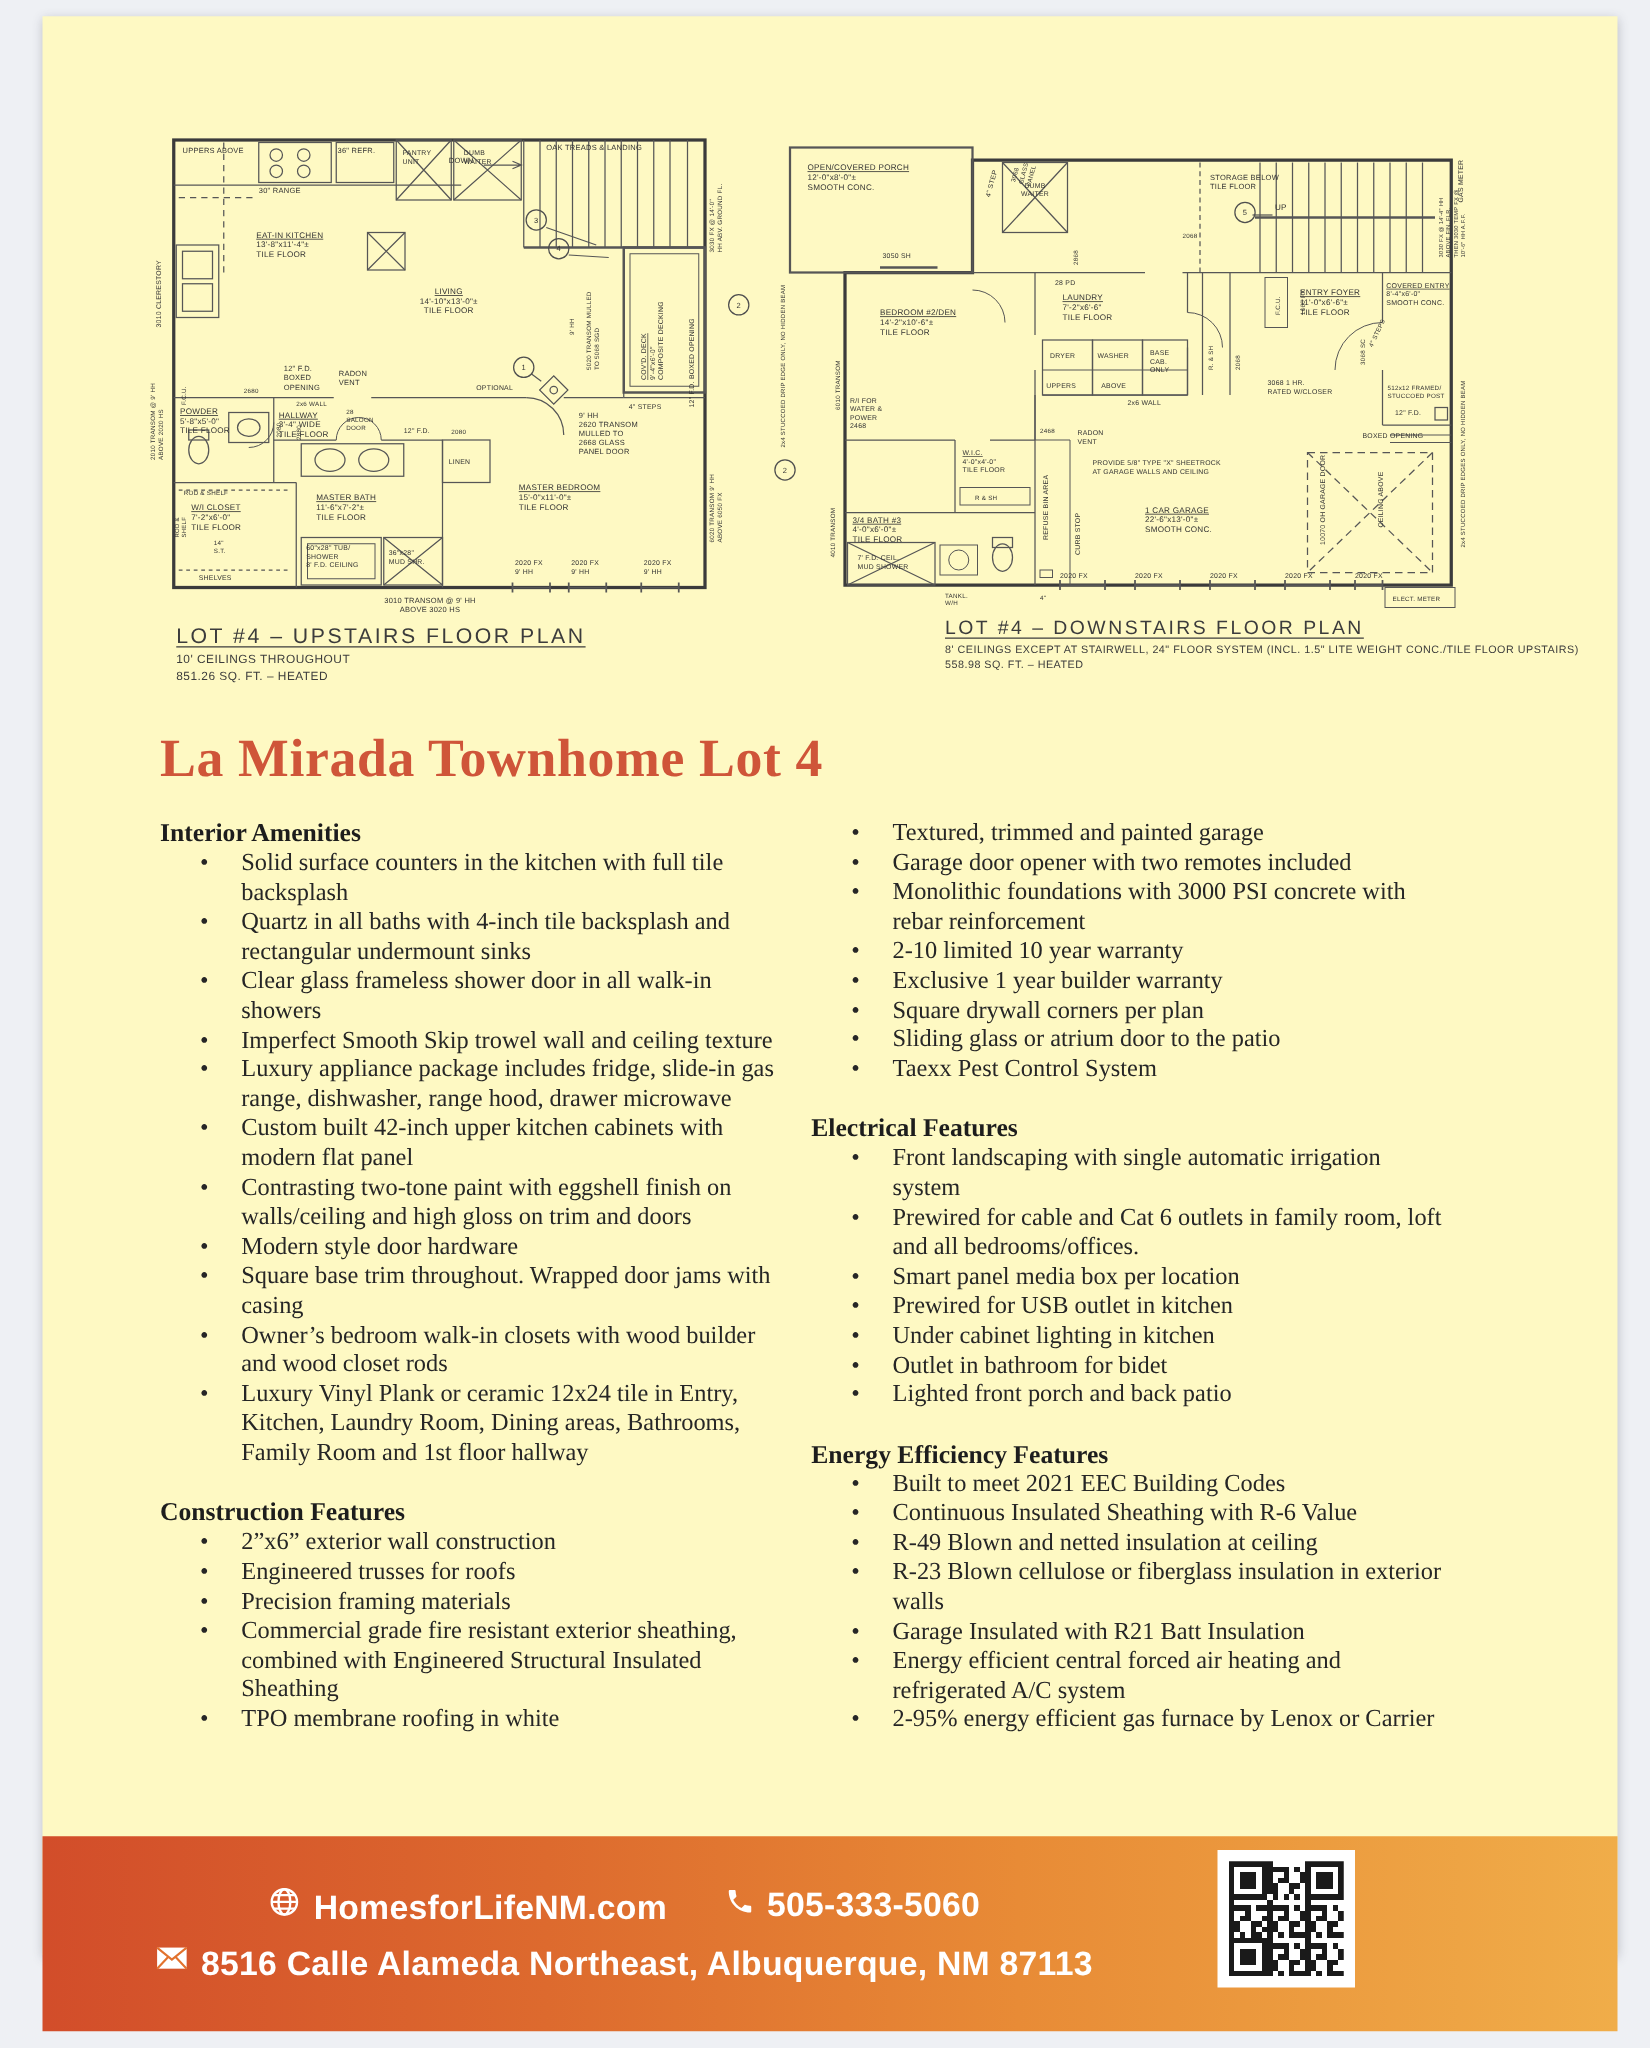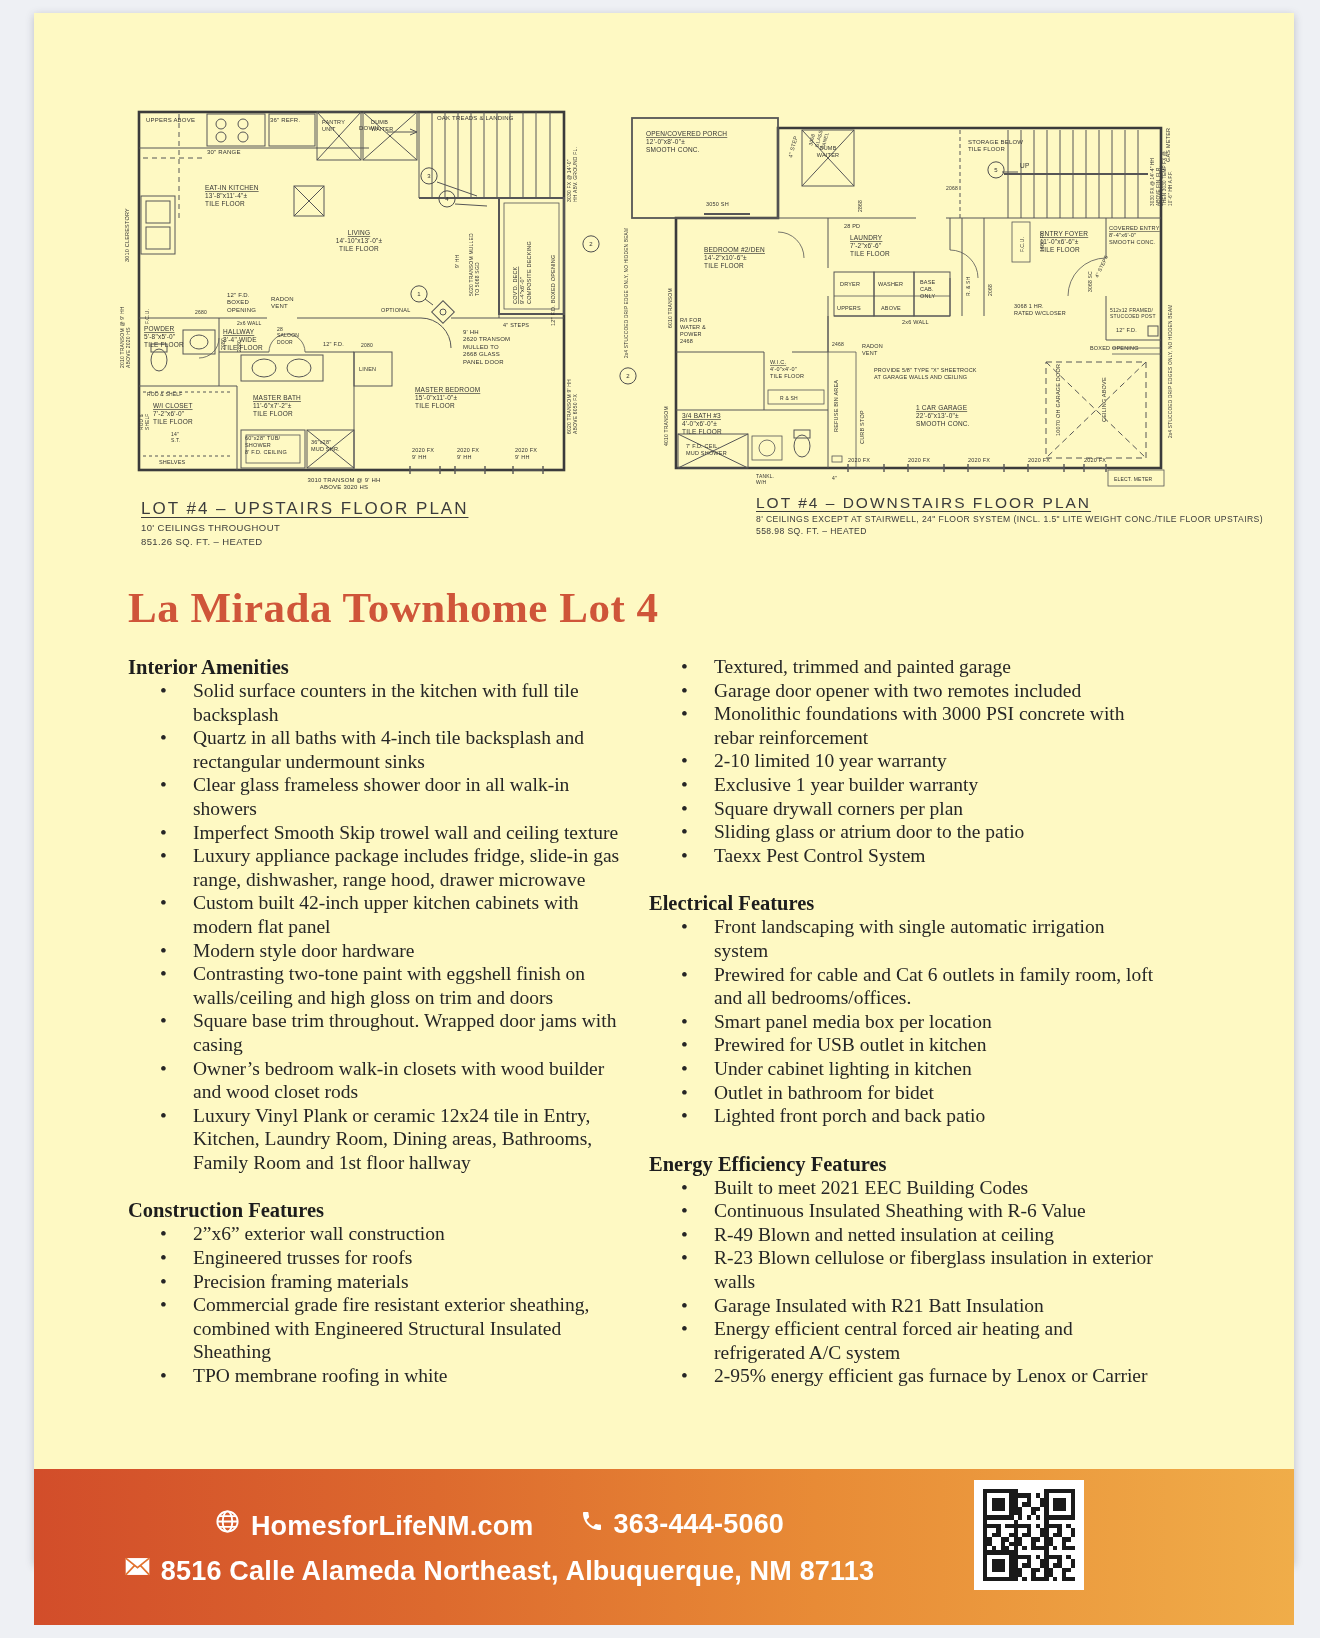--- a/index.html
+++ b/index.html
@@ -341,22 +341,22 @@
     <div class="columns">
       <div class="col" id="col-left">
           <div class="feat-h">Interior Amenities</div>
           <ul class="feat-list">
             <li>Solid surface counters in the kitchen with full tile backsplash</li>
             <li>Quartz in all baths with 4-inch tile backsplash and rectangular undermount sinks</li>
             <li>Clear glass frameless shower door in all walk-in showers</li>
             <li>Imperfect Smooth Skip trowel wall and ceiling texture</li>
             <li>Luxury appliance package includes fridge, slide-in gas range, dishwasher, range hood, drawer microwave</li>
             <li>Custom built 42-inch upper kitchen cabinets with modern flat panel</li>
+            <li>Contrasting two-tone paint with eggshell finish on walls/ceiling and high gloss on trim and doors</li>
             <li>Modern style door hardware</li>
-            <li>Contrasting two-tone paint with eggshell finish on walls/ceiling and high gloss on trim and doors</li>
             <li>Square base trim throughout.  Wrapped door jams with casing</li>
             <li>Owner’s bedroom walk-in closets with wood builder and wood closet rods</li>
             <li>Luxury Vinyl Plank or ceramic 12x24 tile in Entry, Kitchen, Laundry Room, Dining areas, Bathrooms, Family Room and 1st floor hallway</li>
           </ul>
           <div class="feat-h">Construction Features</div>
           <ul class="feat-list">
             <li>2”x6” exterior wall construction</li>
             <li>Engineered trusses for roofs</li>
             <li>Precision framing materials</li>
             <li>Commercial grade fire resistant exterior sheathing, combined with Engineered Structural Insulated Sheathing</li>
@@ -411,21 +411,21 @@
                 </svg>
             </span>
             <span>HomesforLifeNM.com</span>
           </span>
           <span class="f-item">
             <span>
               <svg width="24" height="24" viewBox="0 0 24 24">
                   <path fill="#fff" d="M6.6 10.8c1.5 3 3.6 5.1 6.6 6.6l2.2-2.2c.3-.3.7-.4 1-.2 1.1.4 2.3.6 3.6.6.6 0 1 .4 1 1V20c0 .6-.4 1-1 1C10.6 21 3 13.4 3 4c0-.6.4-1 1-1h3.5c.6 0 1 .4 1 1 0 1.2.2 2.4.6 3.6.1.3 0 .7-.2 1l-2.3 2.2z"></path>
                 </svg>
             </span>
-            <span>363-444-5060</span>
+            <span>505-333-5060</span>
           </span>
         </div>
         <div class="f-line">
           <span class="f-item">
             <span>
               <svg width="27" height="27" viewBox="0 0 24 24">
                   <rect x="1.5" y="4.5" width="21" height="15" fill="#fff"></rect>
                   <path d="M1.5 4.5 L12 13 L22.5 4.5 M1.5 19.5 L9.5 11 M22.5 19.5 L14.5 11" stroke="#e2722e" stroke-width="1.5" fill="none"></path>
                 </svg>
             </span>

